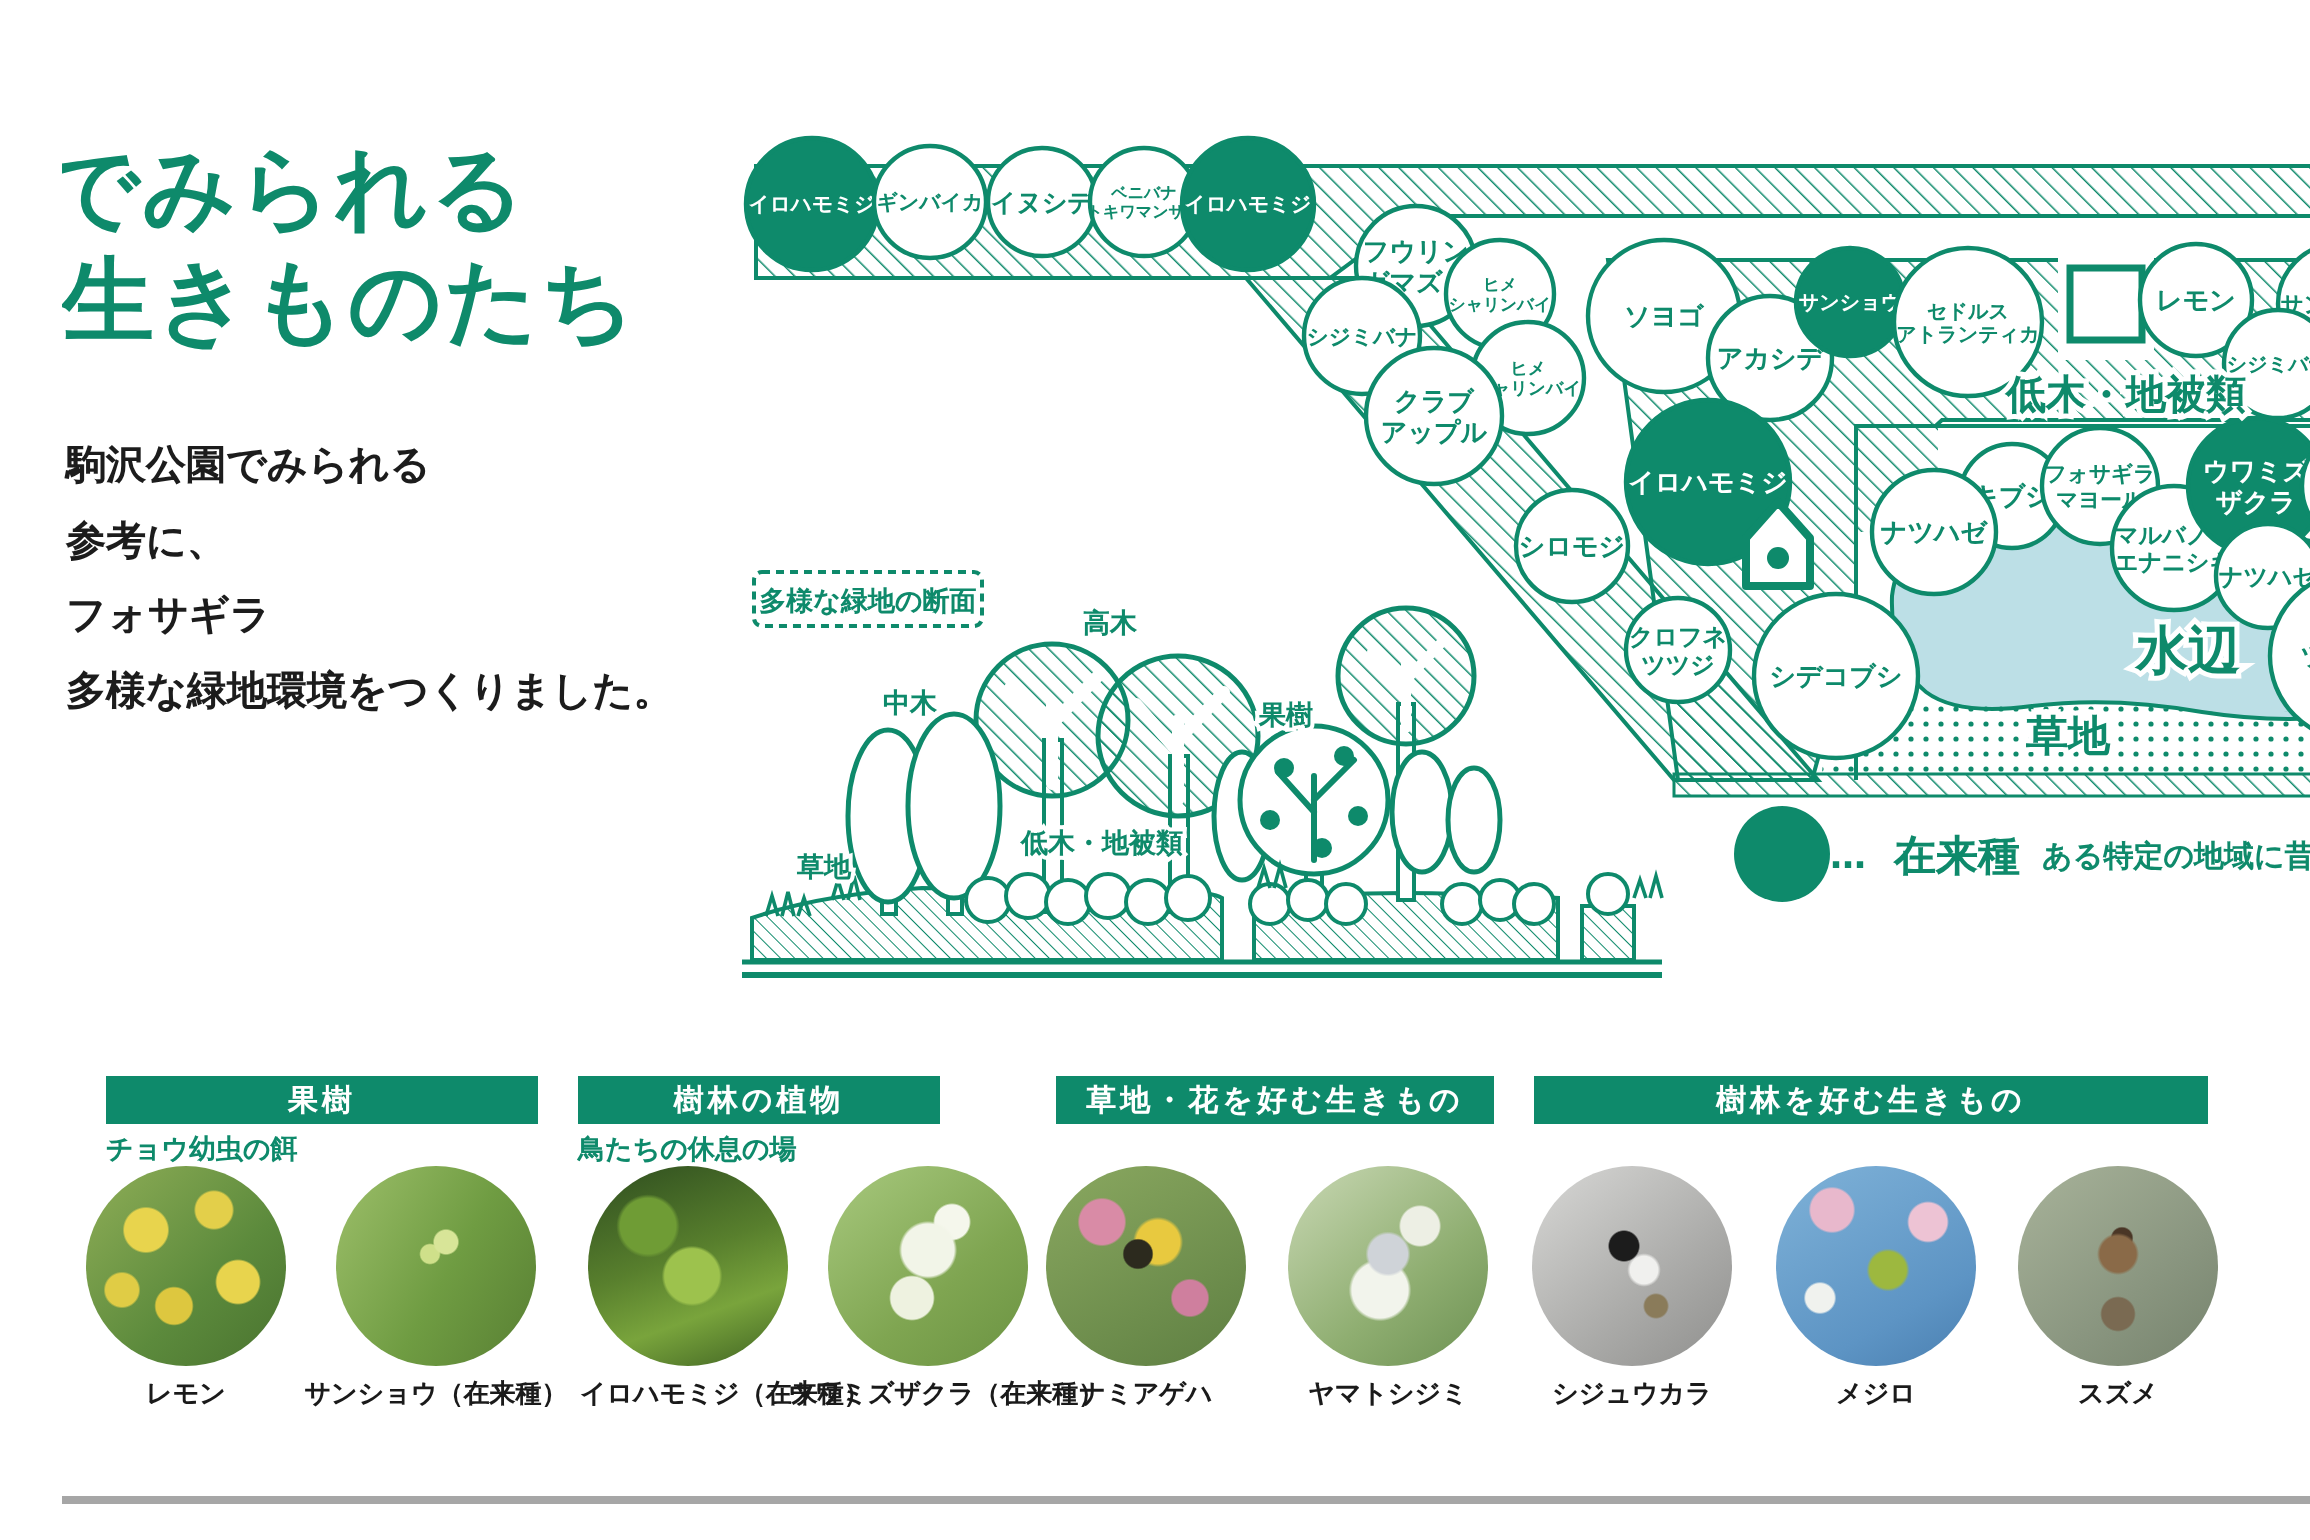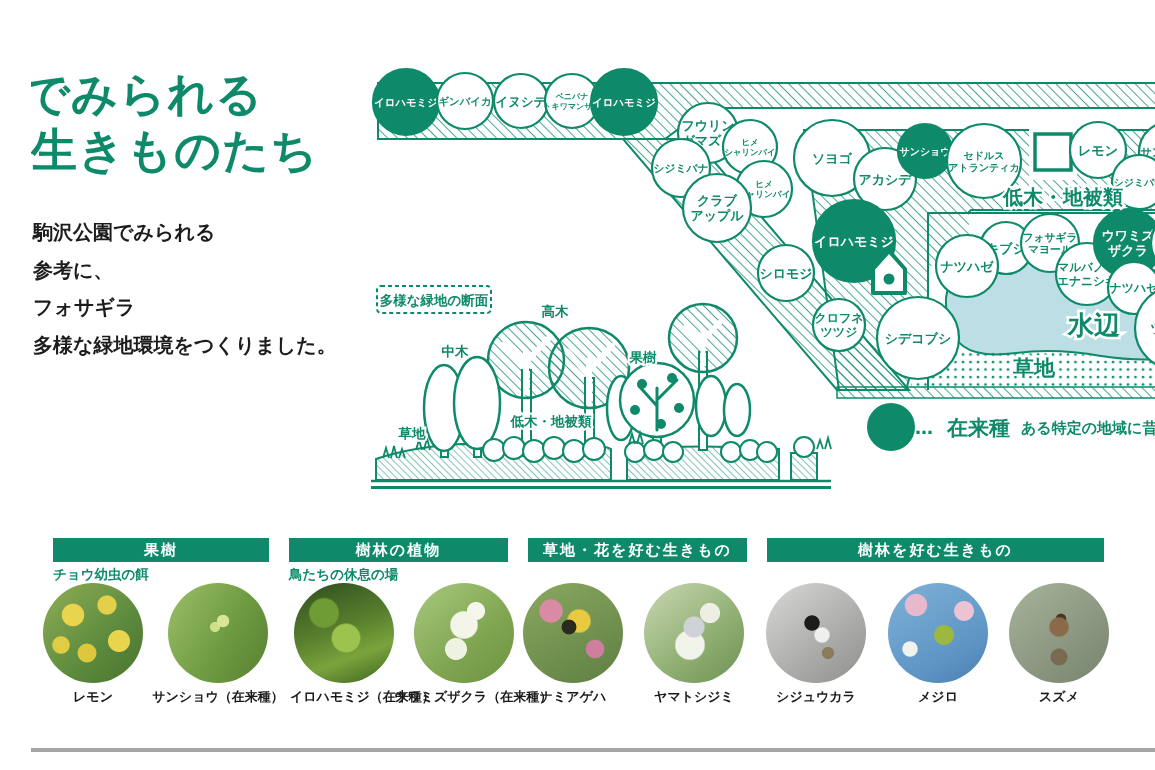--- a/index.html
+++ b/index.html
@@ -336,21 +336,21 @@
   </svg>
 
   <div>
     <div class="sec-bar" style="left:22px;width:216px">果樹</div>
     <div class="sec-sub" style="left:22px;width:216px">チョウ幼虫の餌</div>
     <div class="photo ph-lemon" style="left:12px"></div>
     <div class="photo ph-sansho" style="left:137px"></div>
     <div class="caption" style="left:-8px">レモン</div>
     <div class="caption" style="left:117px">サンショウ（在来種）</div>
 
-    <div class="sec-bar" style="left:258px;width:219px">樹林の植物</div>
+    <div class="sec-bar" style="left:258px;width:181px">樹林の植物</div>
     <div class="sec-sub" style="left:258px;width:219px">鳥たちの休息の場</div>
     <div class="photo ph-momiji" style="left:263px"></div>
     <div class="photo ph-uwamizu" style="left:383px"></div>
     <div class="caption" style="left:259px">イロハモミジ（在来種）</div>
     <div class="caption" style="left:363px">ウワミズザクラ（在来種）</div>
 
     <div class="sec-bar" style="left:497px;width:219px">草地・花を好む生きもの</div>
     <div class="photo ph-namiageha" style="left:492px"></div>
     <div class="photo ph-yamato" style="left:613px"></div>
     <div class="caption" style="left:472px">ナミアゲハ</div>

